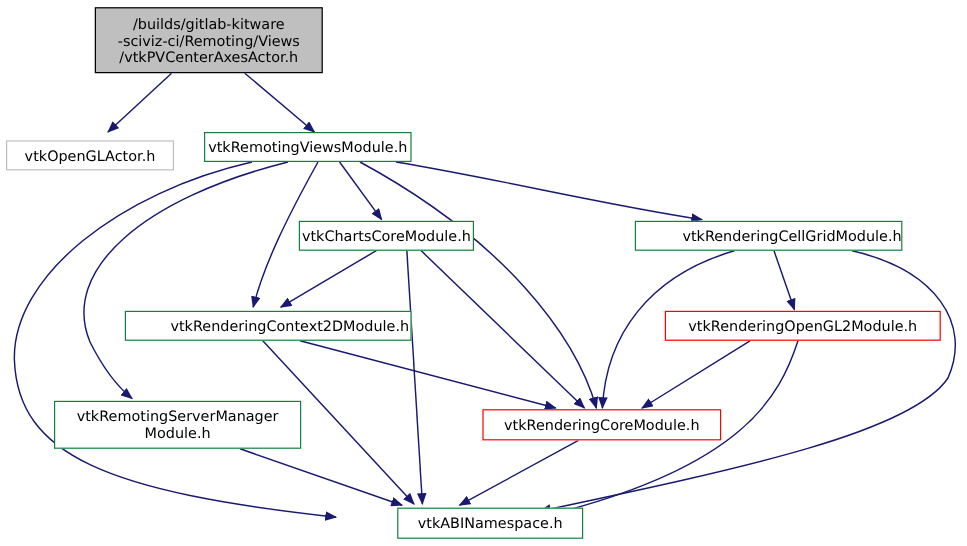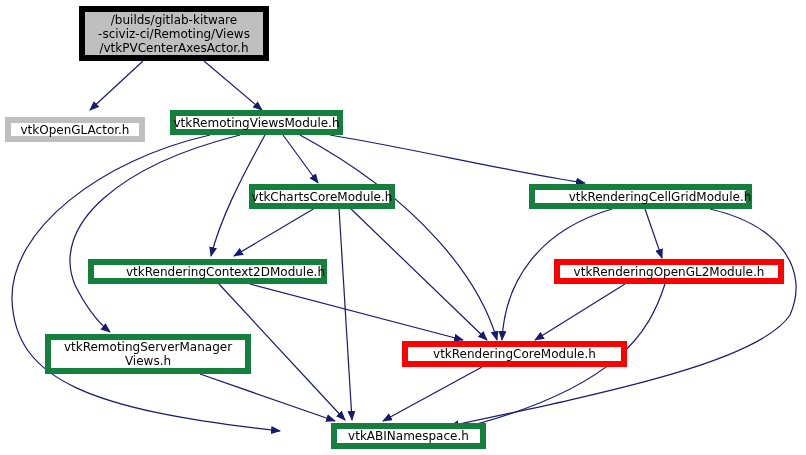--- a/index.html
+++ b/index.html
@@ -1,18 +1,18 @@
 <!DOCTYPE html>
 <html><head>
 <meta charset="utf-8">
 <style>
   html,body{margin:0;padding:0;background:#fff;}
   body{width:806px;height:455px;position:relative;overflow:hidden;font-family:"DejaVu Sans",sans-serif;}
   svg{position:absolute;left:0;top:0;}
-  .node{position:absolute;box-sizing:border-box;background:#fff;border:6px solid #15803d;font-size:12px;color:#000;text-align:center;line-height:14px;display:flex;align-items:center;justify-content:center;white-space:pre;}
+  .node{position:absolute;box-sizing:border-box;background:#fff;border:1px solid #15803d;font-size:12px;color:#000;text-align:center;line-height:14px;display:flex;align-items:center;justify-content:center;white-space:pre;}
   .node.root{background:#bfbfbf;border-color:#000;}
   .node.gray{border-color:#bfbfbf;}
   .node.red{border-color:#ff0000;}
 </style>
 </head>
 <body>
 
 <svg width="806" height="455">
   <defs>
     <marker id="ah" markerWidth="10" markerHeight="8" refX="9" refY="4" orient="auto" markerUnits="userSpaceOnUse">
@@ -48,22 +48,22 @@
 /vtkPVCenterAxesActor.h</div>
 
 <div class="node gray" style="left:5px;top:117px;width:140px;height:25px;">vtkOpenGLActor.h</div>
 
 <div class="node" style="left:170px;top:110px;width:173px;height:25px;">vtkRemotingViewsModule.h</div>
 
 <div class="node" style="left:249px;top:184px;width:146px;height:25px;">vtkChartsCoreModule.h</div>
 
 <div class="node" style="left:529px;top:184px;width:223px;height:25px;padding-left:39px;">vtkRenderingCellGridModule.h</div>
 
-<div class="node" style="left:88px;top:259px;width:239px;height:25px;padding-left:36px;">vtkRenderingContext2DModule.h</div>
+<div class="node" style="left:104px;top:259px;width:239px;height:25px;padding-left:36px;">vtkRenderingContext2DModule.h</div>
 
 <div class="node red" style="left:554px;top:259px;width:230px;height:25px;">vtkRenderingOpenGL2Module.h</div>
 
 <div class="node" style="left:45px;top:334px;width:206px;height:40px;">vtkRemotingServerManager
-Views.h</div>
+Module.h</div>
 
-<div class="node red" style="left:402px;top:341px;width:225px;height:26px;">vtkRenderingCoreModule.h</div>
+<div class="node red" style="left:402px;top:341px;width:199px;height:26px;">vtkRenderingCoreModule.h</div>
 
 <div class="node" style="left:287px;top:423px;width:155px;height:26px;margin-left:44px;">vtkABINamespace.h</div>
 
 </body></html>

